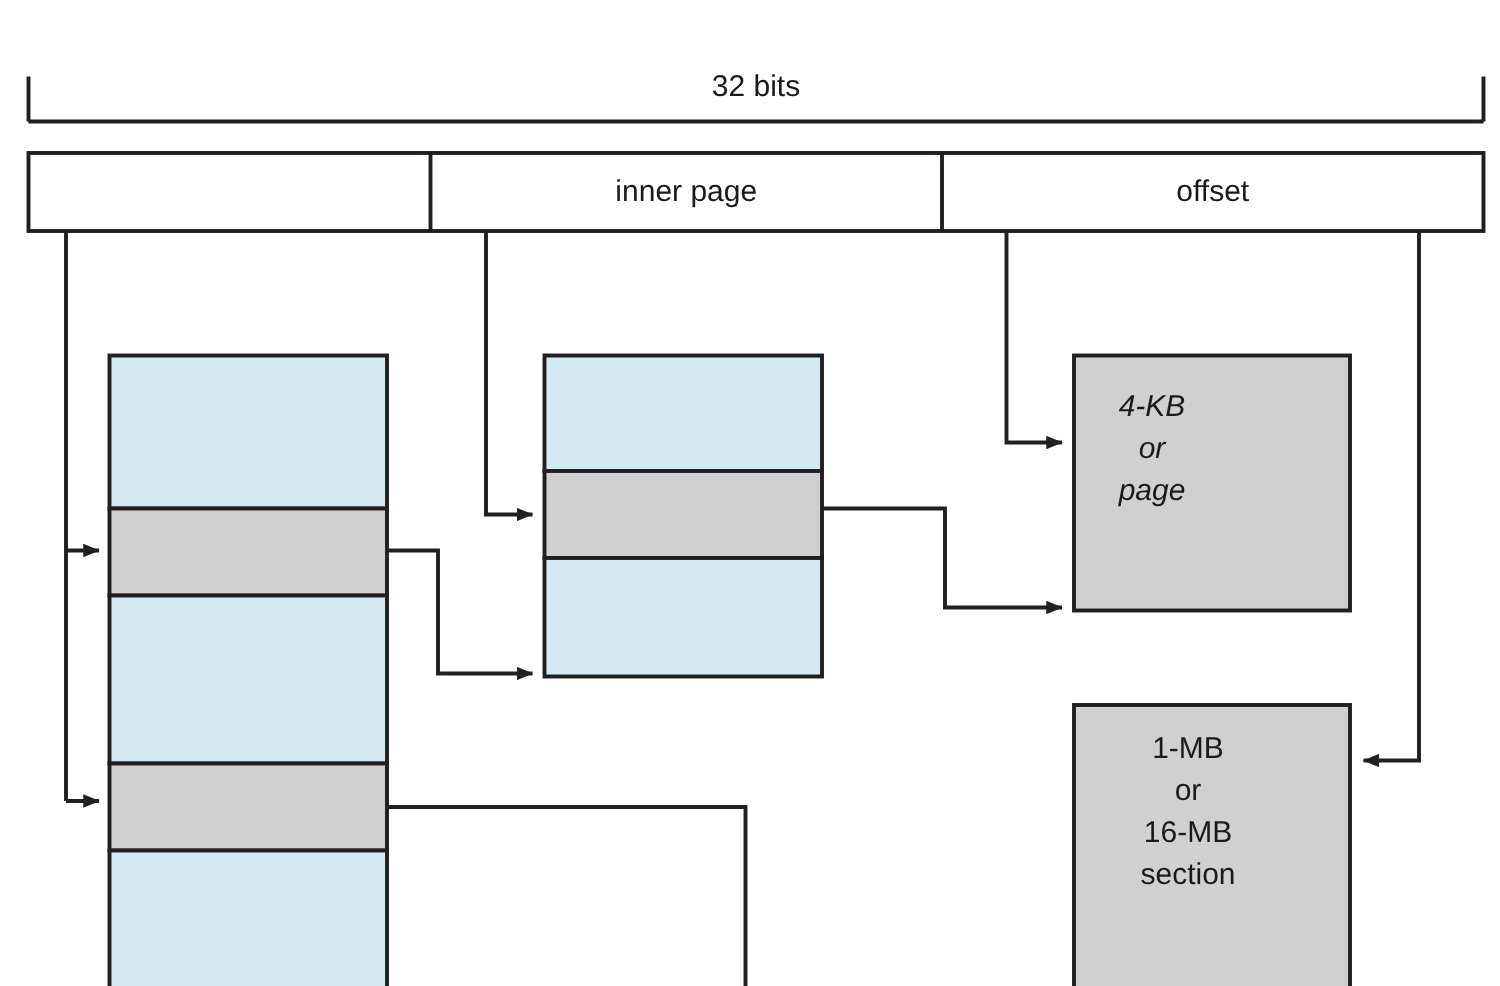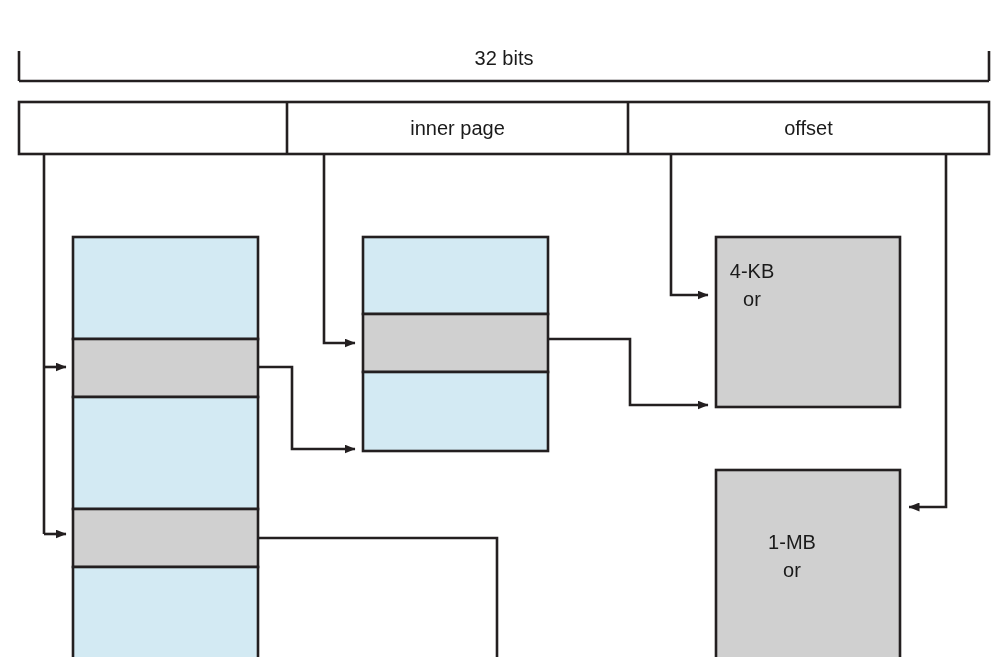--- a/index.html
+++ b/index.html
@@ -124,23 +124,26 @@
     </g>
   </svg>
 
   <div class="lbl" style="left:19px; top:18px; width:970px;">32 bits</div>
 
 
   <div class="lbl" style="left:628px; top:88px; width:361px;">offset</div>
 
   <div class="lbl" style="left:287px; top:88px; width:341px;">inner page</div>
 
-  <div class="boxtext" style="left:676px; top:228px; width:152px;">
+  <div class="boxtext" style="left:692px; top:228px; width:152px;font-style:italic;">
     <div>4-KB</div>
     <div>or</div>
+    <div>page</div>
   </div>
 
-  <div class="boxtext" style="left:716px; top:499px; width:152px;">
+  <div class="boxtext" style="left:716px; top:456px; width:152px;">
     <div>1-MB</div>
     <div>or</div>
+    <div>16-MB</div>
+    <div>section</div>
   </div>
 
 </div>
 
 </body></html>

